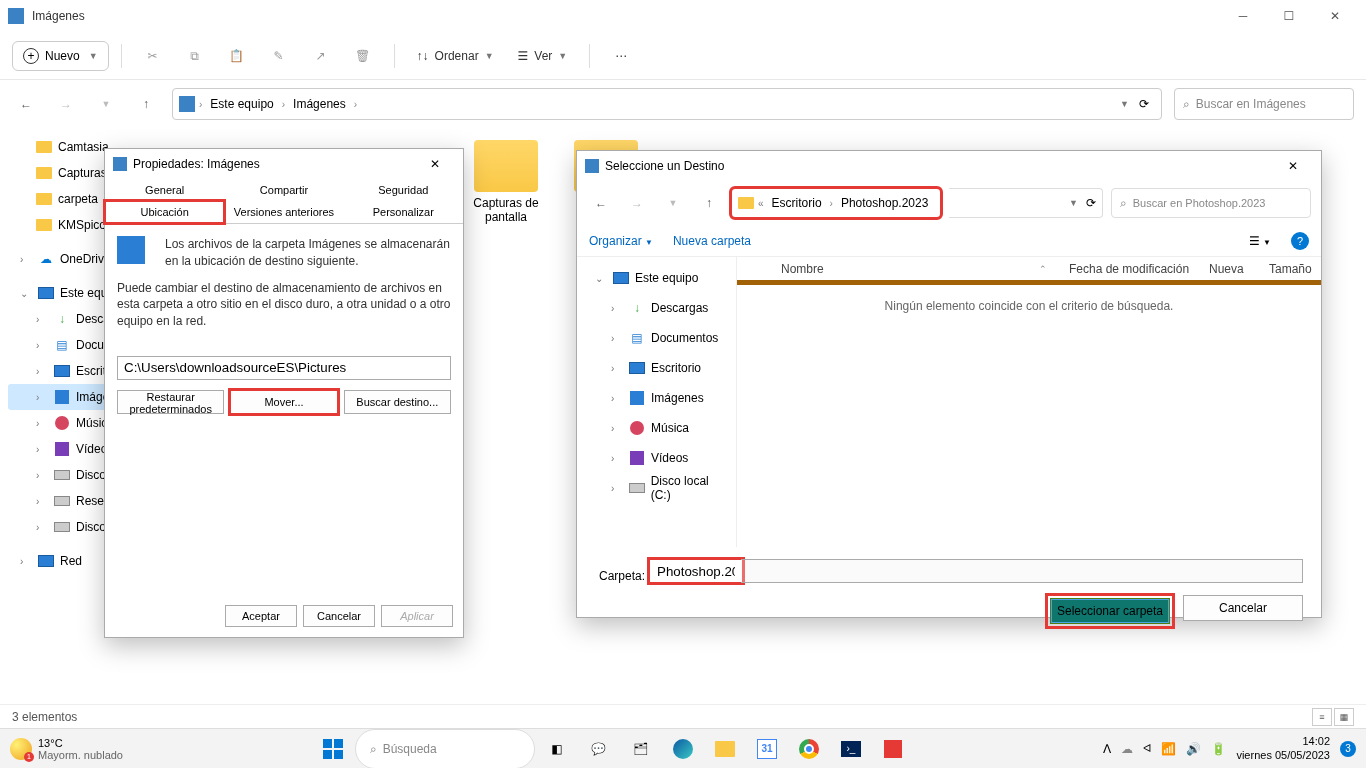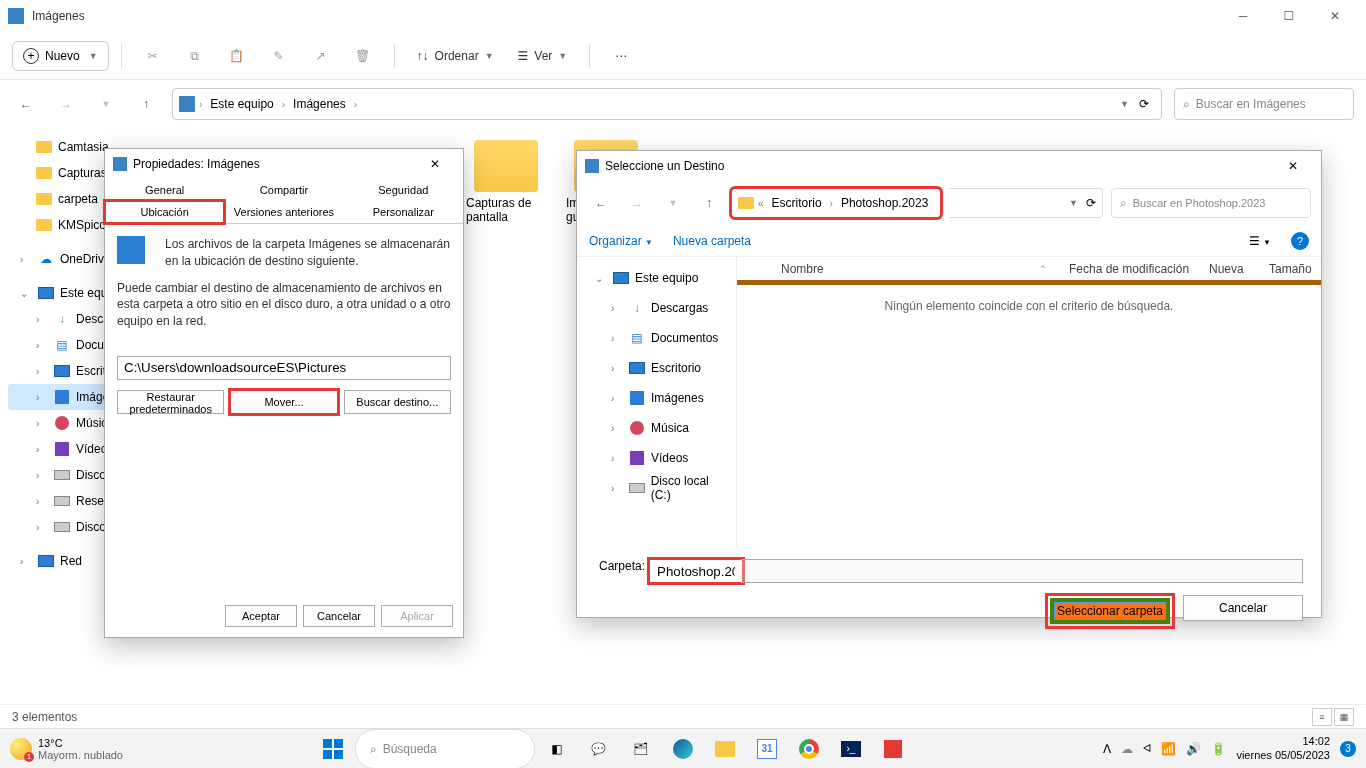--- a/index.html
+++ b/index.html
@@ -41,21 +41,21 @@
 .folder-y { width: 16px; height: 12px; background: #f9c846; border-radius: 1px; }
 .disk-ico { width: 16px; height: 10px; background: #ccc; border: 1px solid #888; }
 .pc-ico { width: 16px; height: 12px; background: #2a7fd4; border: 1px solid #1a5a9e; }
 .pic-ico { width: 14px; height: 14px; background: #2a7fd4; }
 .music-ico { width: 14px; height: 14px; background: #d64560; border-radius: 50%; }
 .vid-ico { width: 14px; height: 14px; background: #7a3db8; }
 .dl-ico { color: #4caf50; font-weight: bold; }
 .indent-1 { padding-left: 28px; }
 
 .filearea { flex: 1; padding: 12px; display: flex; gap: 20px; align-items: flex-start; }
-.file-item { width: 80px; }
+.file-item { width: 80px; text-align: center; }
 .big-folder { width: 64px; height: 52px; background: linear-gradient(#ffd768, #f9c846); border-radius: 4px; margin: 0 auto 4px; }
 
 
 .statusbar { position: absolute; bottom: 40px; left: 0; right: 0; height: 24px; display: flex; align-items: center; padding: 0 12px; border-top: 1px solid #eee; color: #555; }
 .statusbar .spacer { flex: 1; }
 .view-toggle { display: flex; gap: 2px; }
 .view-toggle div { width: 20px; height: 18px; border: 1px solid #ccc; display: flex; align-items: center; justify-content: center; font-size: 9px; }
 
 
 .taskbar { position: absolute; bottom: 0; left: 0; right: 0; height: 40px; background: #f3f3f3; border-top: 1px solid #ddd; display: flex; align-items: center; padding: 0 10px; gap: 4px; }
@@ -81,47 +81,47 @@
 .props .tab.active { }
 .props-body { padding: 12px; }
 .props-row { display: flex; gap: 20px; margin-bottom: 10px; }
 .props-row .big-ico { width: 28px; height: 28px; background: #2a7fd4; flex-shrink: 0; }
 .props-desc { color: #333; line-height: 1.4; }
 .props-input { width: 100%; height: 24px; border: 1px solid #aaa; padding: 0 6px; margin: 10px 0; }
 .props-btns { display: flex; gap: 6px; }
 .props-btns button { flex: 1; height: 24px; border: 1px solid #aaa; background: #fdfdfd; font-size: 11px; }
 .dlg-footer { position: absolute; bottom: 10px; right: 10px; display: flex; gap: 6px; }
 .dlg-footer button { width: 72px; height: 22px; border: 1px solid #aaa; background: #fdfdfd; font-size: 11px; }
-.dlg-footer button.disabled { color: #aaa; }
+.dlg-footer button.disabled { color: #aaa; font-style: italic; }
 
 .highlight-red { outline: 3px solid #e53935; outline-offset: -1px; }
 
 
 .dest { left: 576px; top: 150px; width: 746px; height: 468px; }
 .dest-nav { height: 44px; display: flex; align-items: center; padding: 0 10px; gap: 8px; }
 .dest-addr { flex: 1; height: 30px; border: 1px solid #ddd; border-radius: 4px; display: flex; align-items: center; padding: 0 6px; gap: 4px; }
 .dest-addr .folder-y { }
 .dest-addr .chevrons { color: #777; font-size: 10px; }
 .dest-search { width: 200px; height: 30px; border: 1px solid #ddd; border-radius: 4px; display: flex; align-items: center; padding: 0 8px; color: #888; gap: 6px; }
 .dest-toolbar { height: 32px; display: flex; align-items: center; padding: 0 12px; gap: 20px; border-bottom: 1px solid #eee; }
 .dest-toolbar .link { color: #0067c0; }
 .dest-body { display: flex; height: 290px; }
 .dest-tree { width: 160px; padding: 6px; border-right: 1px solid #eee; overflow: hidden; }
 .dest-tree .tree-item { height: 30px; }
 .dest-list { flex: 1; }
 .dest-headers { display: flex; height: 28px; border-bottom: 5px solid #a16207; align-items: center; padding-left: 36px; color: #444; }
 .dest-headers > div { padding: 0 8px; }
 .dest-empty { text-align: center; color: #666; padding: 14px; }
 .dest-footer { padding: 12px 18px; display: flex; flex-direction: column; gap: 12px; }
-.dest-folder-row { display: flex; align-items: flex-start; gap: 4px; }
+.dest-folder-row { display: flex; align-items: flex-end; gap: 4px; }
 .dest-folder-row label { width: 50px; text-align: right; }
 .dest-folder-row input { flex: 1; height: 24px; border: 1px solid #aaa; padding: 0 6px; }
 .dest-btns { display: flex; justify-content: flex-end; gap: 10px; }
 .dest-btns button { width: 120px; height: 26px; border: 1px solid #aaa; background: #fdfdfd; font-size: 12px; }
-.dest-btns button.primary { border: 4px solid #4d7c0f; box-shadow: inset 0 0 0 1px #4aa3e8; background: #f97316; }
+.dest-btns button.primary { border: 1px solid #4d7c0f; box-shadow: inset 0 0 0 1px #4aa3e8; background: #0f766e; }
 </style>
 </head>
 <body>
 
 <div class="titlebar">
   <div class="app-icon"></div>
   <div class="title">Imágenes</div>
   <div class="spacer"></div>
   <div class="winbtn">─</div>
   <div class="winbtn">☐</div>

